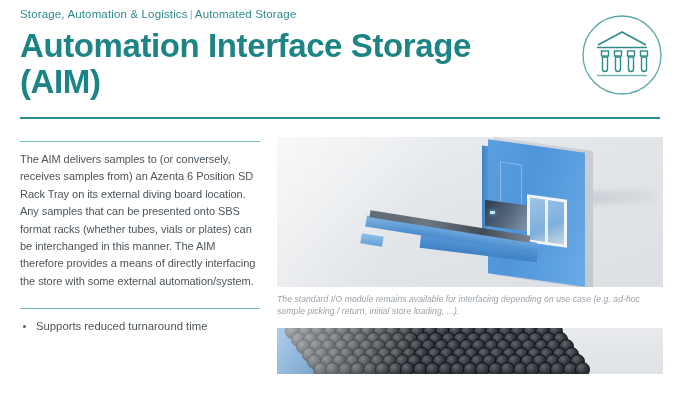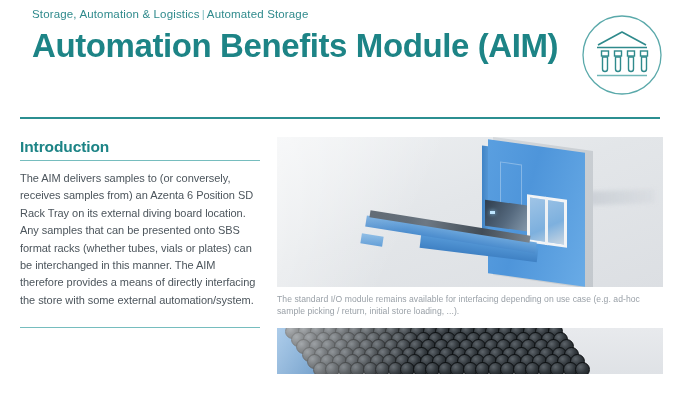--- a/index.html
+++ b/index.html
@@ -16,21 +16,21 @@
     position: relative;
     width: 680px;
     height: 400px;
     background: #ffffff;
     overflow: hidden;
   }
 
   
   .header {
     position: relative;
-    padding: 7px 20px 0 32px;
+    padding: 7px 20px 0 20px;
     height: 128px;
   }
 
   .eyebrow {
     font-size: 11.5px;
     color: #2f8a8c;
     letter-spacing: 0.15px;
     line-height: 14px;
     white-space: nowrap;
   }
@@ -134,20 +134,21 @@
     height: 150px;
     overflow: hidden;
     background:
       linear-gradient(160deg, #eef0f2 0%, #e3e6e9 45%, #dcdfe3 100%);
   }
 
   .fig-caption {
     margin-top: 7px;
     font-size: 8.6px;
     line-height: 11.5px;
+    font-style: italic;
     color: #9aa1a8;
     letter-spacing: 0.05px;
   }
 
   .figure2 { margin-top: 11px; }
   .fig-img2 {
     position: relative;
     width: 386px;
     height: 46px;
     overflow: hidden;
@@ -280,21 +281,21 @@
 <body>
 
 <div class="page">
 
   <div class="header">
 
     <div class="eyebrow">
       <span>Storage, Automation &amp; Logistics</span><span class="sep">|</span><span>Automated Storage</span>
     </div>
 
-    <h1 class="title">Automation Benefits Module (AIM)</h1>
+    <h1 class="title">Automation Interface Storage (AIM)</h1>
 
     <div class="badge">
       <svg width="82" height="82" viewBox="0 0 82 82">
         <circle cx="41" cy="41" r="39" fill="none" stroke="#5aa9aa" stroke-width="1.3"></circle>
         <path d="M17 31 L41 18 L65 31" fill="none" stroke="#2f8a8c" stroke-width="1.6" stroke-linejoin="round"></path>
         <line x1="16" y1="33.5" x2="66" y2="33.5" stroke="#2f8a8c" stroke-width="1.6"></line>
         <g fill="none" stroke="#2f8a8c" stroke-width="1.4">
           <rect x="20.5" y="37" width="7" height="5"></rect>
           <path d="M21.5 43 h5 v12 a2.5 2.5 0 0 1 -5 0 z"></path>
           <rect x="33.5" y="37" width="7" height="5"></rect>
@@ -309,27 +310,29 @@
     </div>
 
     <div class="header-divider"></div>
   </div>
 
   <div class="main">
 
     <div class="col-left">
 
       <div>
-        <div class="section-head">Introduction</div>
         <div class="section-rule"></div>
         <p class="body-copy">The AIM delivers samples to (or conversely, receives samples from) an Azenta 6 Position SD Rack Tray on its external diving board location. Any samples that can be presented onto SBS format racks (whether tubes, vials or plates) can be interchanged in this manner. The AIM therefore provides a means of directly interfacing the store with some external automation/system.</p>
       </div>
 
       <div class="benefits-block">
         <div class="section-rule"></div>
+        <ul class="bullets">
+          <li>Supports reduced turnaround time</li>
+        </ul>
       </div>
 
     </div>
 
     <div class="col-right">
 
       <figure class="figure">
         <div class="fig-img">
           <div class="panel-shadow"></div>
           <div class="panel-back"></div>

